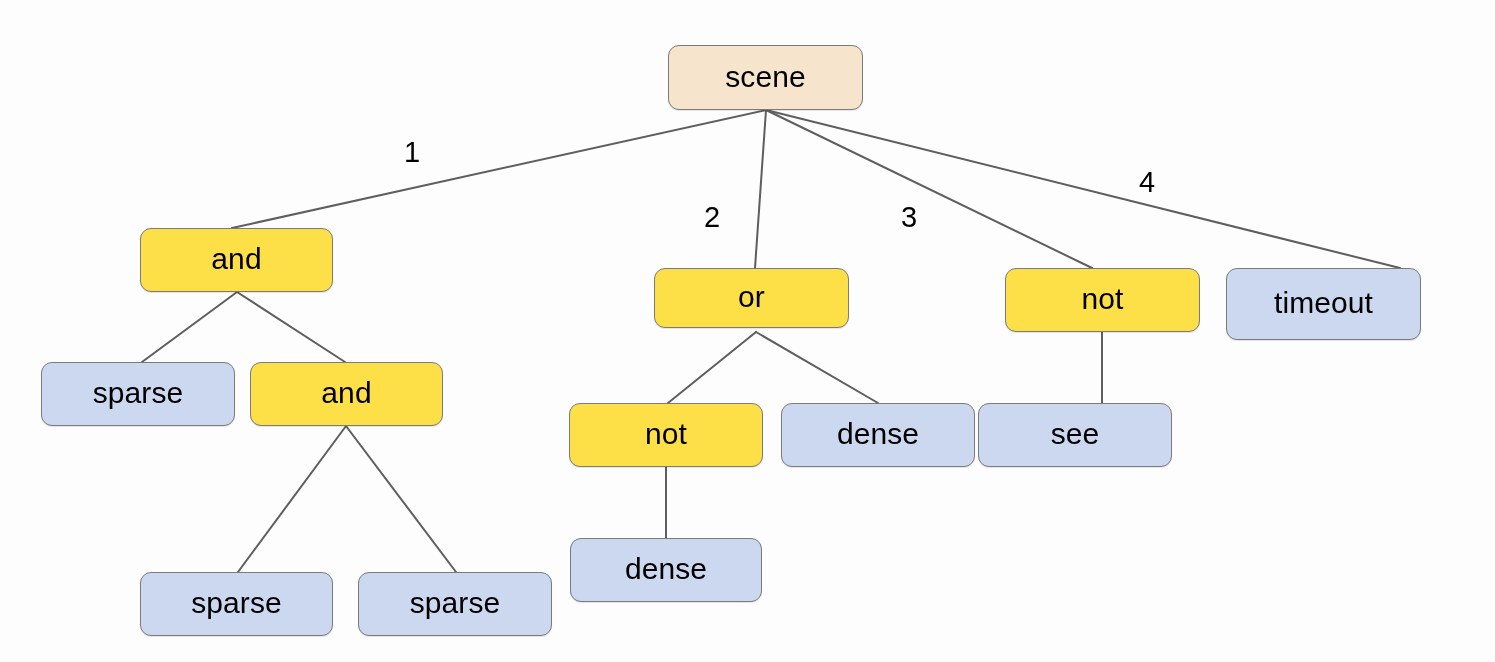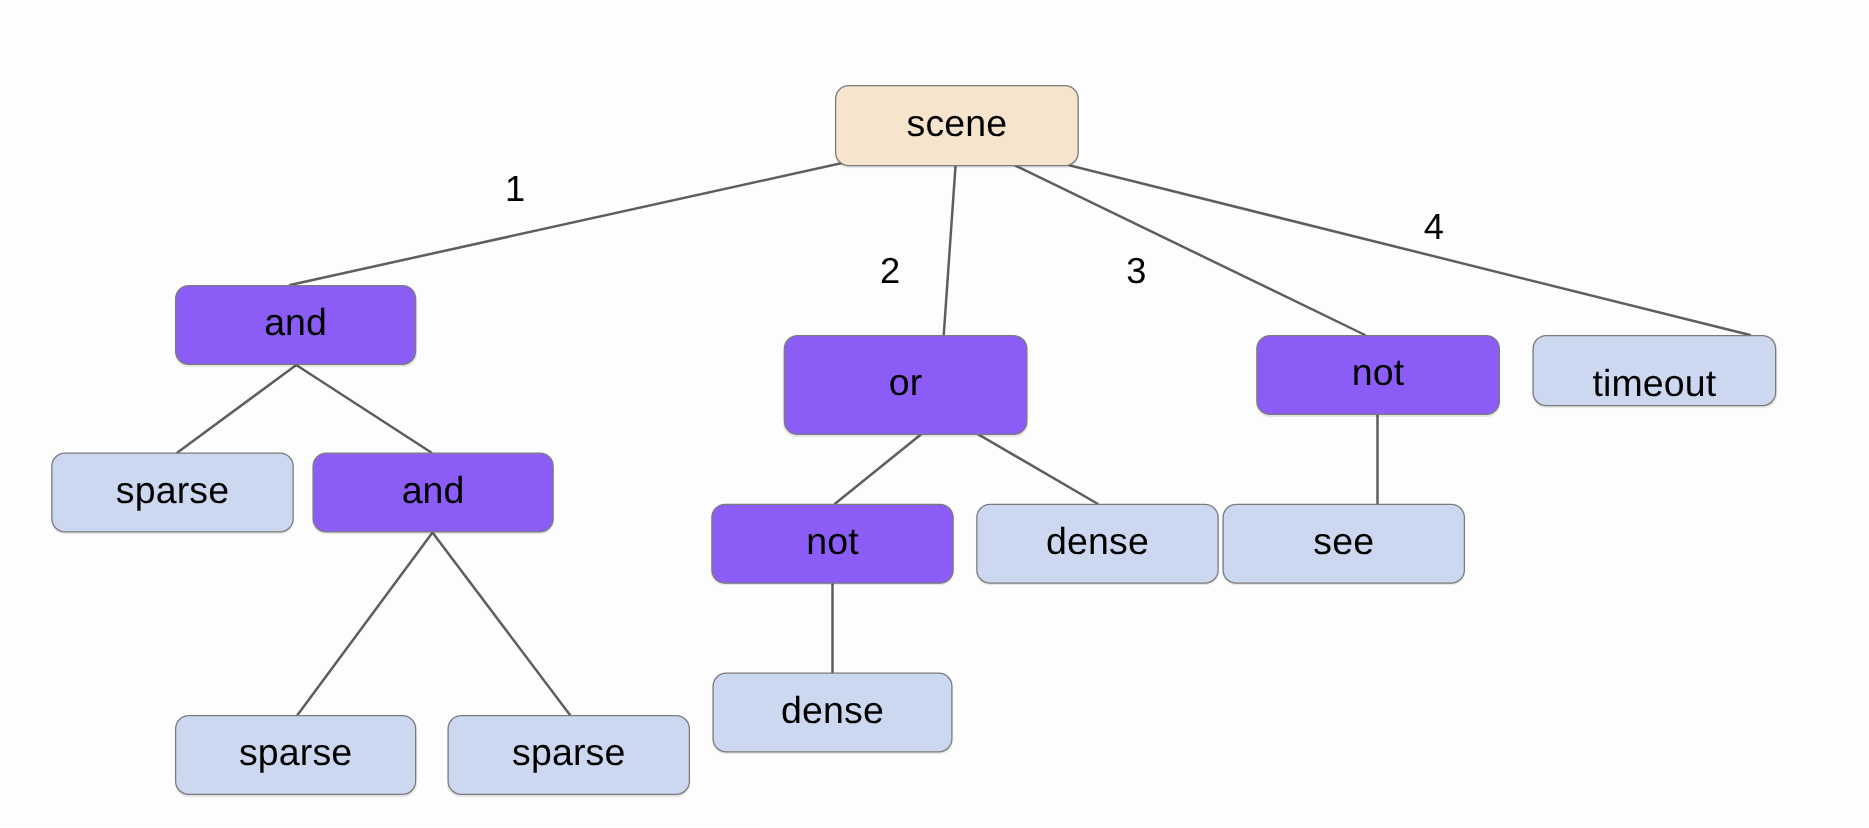--- a/index.html
+++ b/index.html
@@ -33,22 +33,22 @@
     border-radius: 11px;
     display: flex;
     align-items: center;
     justify-content: center;
     color: #000000;
     font-size: 30px;
     line-height: 1;
     letter-spacing: 0.1px;
     box-shadow: 0 1px 1px rgba(0,0,0,0.10);
   }
-  .node.fill-cream { background: #f6e4cd; margin-top: 23px; }
-  .node.fill-pink  { background: #8b5cf6; justify-content: center; }
+  .node.fill-cream { background: #f6e4cd; }
+  .node.fill-pink  { background: #fde047; justify-content: center; }
   .node.fill-blue  { background: #ccd8ef; }
   .node-label {
     display: block;
     transform: translateY(-1px);
   }
   .edge-label {
     position: absolute;
     color: #000000;
     font-size: 29px;
     line-height: 1;
@@ -75,27 +75,27 @@
       <line x1="1102" y1="332" x2="1102" y2="403" stroke="#5e5e5e" stroke-width="2" stroke-linecap="round"></line>
     </svg>
 
   <div id="node-layer">
       <div class="node fill-cream" style="left: 668px; top: 45px; width: 195px; height: 65px;">
         <span class="node-label">scene</span>
       </div>
       <div class="node fill-pink" style="left: 140px; top: 228px; width: 193px; height: 64px;">
         <span class="node-label">and</span>
       </div>
-      <div class="node fill-pink" style="left: 627px; top: 268px; width: 195px; height: 80px;">
+      <div class="node fill-pink" style="left: 654px; top: 268px; width: 195px; height: 60px;">
         <span class="node-label">or</span>
       </div>
       <div class="node fill-pink" style="left: 1005px; top: 268px; width: 195px; height: 64px;">
         <span class="node-label">not</span>
       </div>
-      <div class="node fill-blue" style="left: 1226px; top: 268px; width: 195px; height: 57px; align-items: flex-end;">
+      <div class="node fill-blue" style="left: 1226px; top: 268px; width: 195px; height: 72px;">
         <span class="node-label">timeout</span>
       </div>
       <div class="node fill-blue" style="left: 41px; top: 362px; width: 194px; height: 64px;">
         <span class="node-label">sparse</span>
       </div>
       <div class="node fill-pink" style="left: 250px; top: 362px; width: 193px; height: 64px;">
         <span class="node-label">and</span>
       </div>
       <div class="node fill-pink" style="left: 569px; top: 403px; width: 194px; height: 64px;">
         <span class="node-label">not</span>

